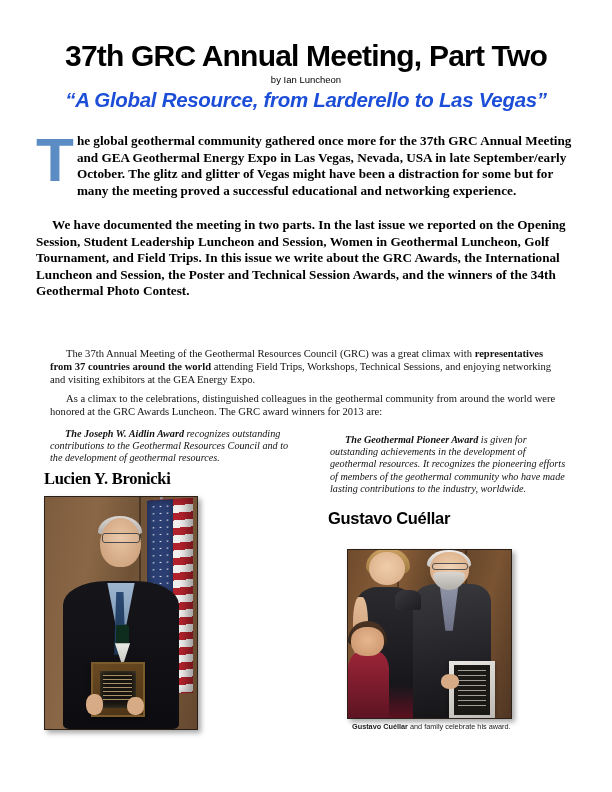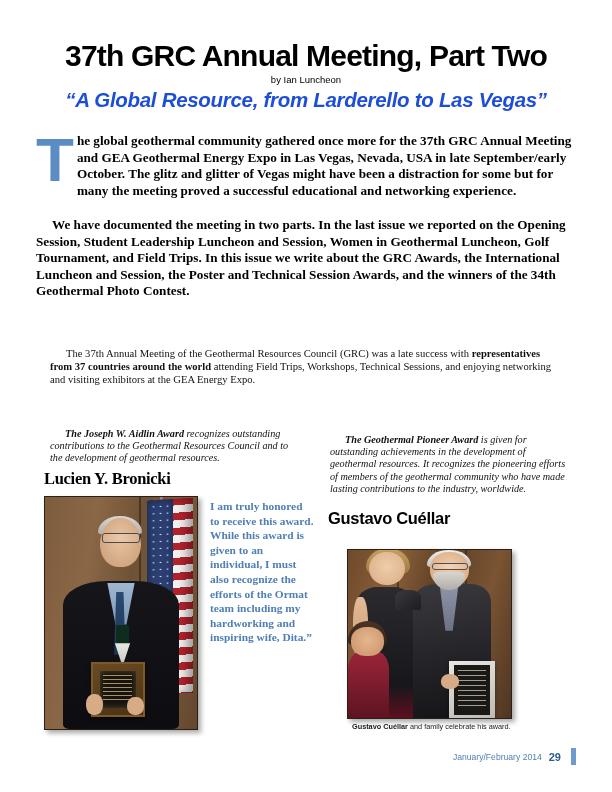--- a/index.html
+++ b/index.html
@@ -322,22 +322,23 @@
   <div class="byline">by Ian Luncheon</div>
   <div class="subtitle">“A Global Resource, from Larderello to Las Vegas”</div>
 
   <div class="intro">
     <span class="dropcap">T</span><span>he global geothermal community gathered once more for the 37th GRC Annual Meeting and GEA Geothermal Energy Expo in Las Vegas, Nevada, USA in late September/early October. The glitz and glitter of Vegas might have been a distraction for some but for many the meeting proved a successful educational and networking experience.</span>
   </div>
 
   <div class="para2">We have documented the meeting in two parts. In the last issue we reported on the Opening Session, Student Leadership Luncheon and Session, Women in Geothermal Luncheon, Golf Tournament, and Field Trips. In this issue we write about the GRC Awards, the International Luncheon and Session, the Poster and Technical Session Awards, and the winners of the 34th Geothermal Photo Contest.</div>
 
 
-  <div class="body-para p1"><span>The 37th Annual Meeting of the Geothermal Resources Council (GRC) was a late success with </span><b>representatives from 37 countries around the world</b><span> attending Field Trips, Workshops, Technical Sessions, and enjoying networking and visiting exhibitors at the GEA Energy Expo.</span></div>
-
+  <div class="body-para p1"><span>The 37th Annual Meeting of the Geothermal Resources Council (GRC) was a great climax with </span><b>representatives from 37 countries around the world</b><span> attending Field Trips, Workshops, Technical Sessions, and enjoying networking and visiting exhibitors at the GEA Energy Expo.</span></div>
+
+  <div class="body-para p2">As a climax to the celebrations, distinguished colleagues in the geothermal community from around the world were honored at the GRC Awards Luncheon. The GRC award winners for 2013 are:</div>
 
   <div class="blurb left"><b>The Joseph W. Aidlin Award</b><span> recognizes outstanding contributions to the Geothermal Resources Council and to the development of geothermal resources.</span></div>
 
   <div class="person-name left">Lucien Y. Bronicki</div>
 
   <div class="photo photo-left">
     <div class="ph-layer bl-wall"></div>
     <div class="ph-layer bl-wallseam"></div>
     <div class="ph-layer bl-flagpole"></div>
     <div class="ph-layer bl-flag"></div>
@@ -352,21 +353,20 @@
     <div class="ph-layer bl-glass"></div>
     <div class="ph-layer bl-lanyard"></div>
     <div class="ph-layer bl-badge"></div>
     <div class="ph-layer bl-plaque">
         <div class="bl-plaque-inner"></div>
       </div>
     <div class="ph-layer bl-hand-l"></div>
     <div class="ph-layer bl-hand-r"></div>
   </div>
 
-  <div class="pullquote">I am truly honored to receive this award. While this award is given to an individual, I must also recognize the efforts of the Ormat team including my hardworking and inspiring wife, Dita.”</div>
 
   <div class="blurb right"><b>The Geothermal Pioneer Award</b><span> is given for outstanding achievements in the development of geothermal resources. It recognizes the pioneering efforts of members of the geothermal community who have made lasting contributions to the industry, worldwide.</span></div>
 
   <div class="person-name right">Gustavo Cuéllar</div>
 
   <div class="photo photo-right">
     <div class="ph-layer cl-wall"></div>
     <div class="ph-layer cl-seam1"></div>
     <div class="ph-layer cl-seam2"></div>
     <div class="ph-layer cl-w-body"></div>
@@ -384,19 +384,14 @@
     <div class="ph-layer cl-g-hair"></div>
     <div class="ph-layer cl-g-head"></div>
     <div class="ph-layer cl-plaque">
         <div class="cl-plaque-inner"></div>
       </div>
     <div class="ph-layer cl-m-hand"></div>
   </div>
 
   <div class="caption"><b>Gustavo Cuéllar</b><span> and family celebrate his award.</span></div>
 
-  <div class="footer">
-    <span class="footer-date">January/February 2014</span>
-    <span class="footer-page">29</span>
-    <span class="footer-bar"></span>
-  </div>
 
 </div>
 
 </body></html>

